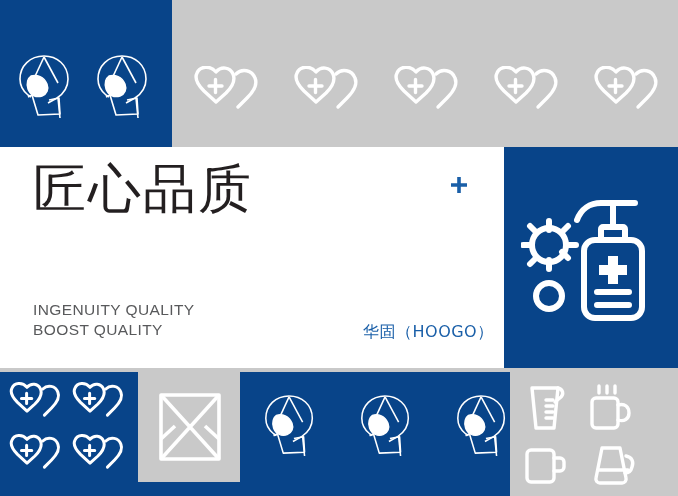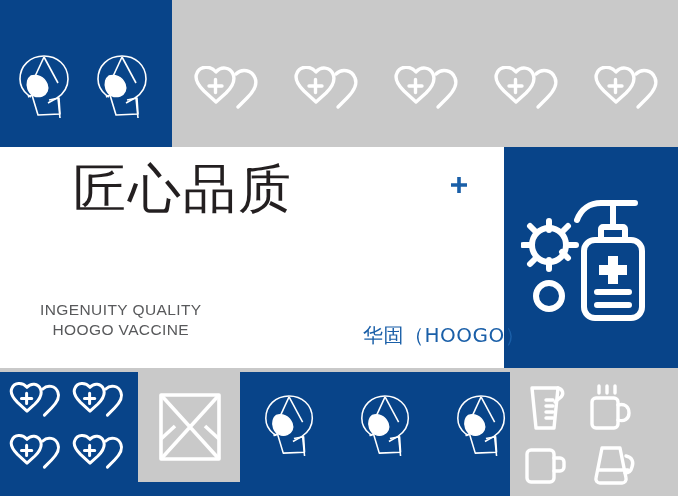--- a/index.html
+++ b/index.html
@@ -7,21 +7,20 @@
     padding: 0;
     background: #ffffff;
   }
   #poster {
     position: relative;
     width: 678px;
     height: 496px;
     overflow: hidden;
     background: #bef264;
     font-family: "Liberation Sans", "DejaVu Sans", sans-serif;
-    text-align: center;
   }
 
   
   .block { position: absolute; }
 
   .blue   { background: #084489; }
   .gray   { background: #c9c9c9; }
   .white  { background: #ffffff; }
 
   
@@ -67,29 +66,28 @@
   .hl-blue { color: #1a5fa8; }
 
   #subtitle-wrap {
     position: absolute;
     left: 33px;
     top: 300px;
     color: #58595b;
     font-size: 15.5px;
     line-height: 20px;
     letter-spacing: 0.4px;
-    margin-left: 7px;
   }
 
   #brand {
     position: absolute;
     left: 363px;
     top: 322px;
     color: #1a5fa8;
-    font-size: 20px;
+    font-size: 16px;
     letter-spacing: 0.5px;
     white-space: nowrap;
     font-family: "DejaVu Sans", "Liberation Sans", sans-serif;
   }
 
   
   #accent-plus {
     position: absolute;
     left: 451px;
     top: 177px;
@@ -170,21 +168,21 @@
 
   <div class="block white" id="mid-white-panel"></div>
   <div class="block blue" id="mid-blue-panel"></div>
 
   <div id="headline-wrap">
     <div class="headline-line hl-dark">匠心品质</div>
   </div>
 
   <div id="subtitle-wrap">
     <div>INGENUITY QUALITY</div>
-    <div>HOOGO VACCINE</div>
+    <div>BOOST QUALITY</div>
   </div>
 
   <div id="brand">华固（HOOGO）</div>
 
   <svg id="accent-plus" viewBox="0 0 16 16">
     <path d="M6.2 0h3.6v6.2H16v3.6H9.8V16H6.2V9.8H0V6.2h6.2z" fill="#1a5fa8"></path>
   </svg>
 
   <svg style="position:absolute;left:521px;top:196px;" width="140" height="126" viewBox="0 0 140 126">
     <g fill="none" stroke="#ffffff" stroke-width="6" stroke-linecap="round" stroke-linejoin="round">

